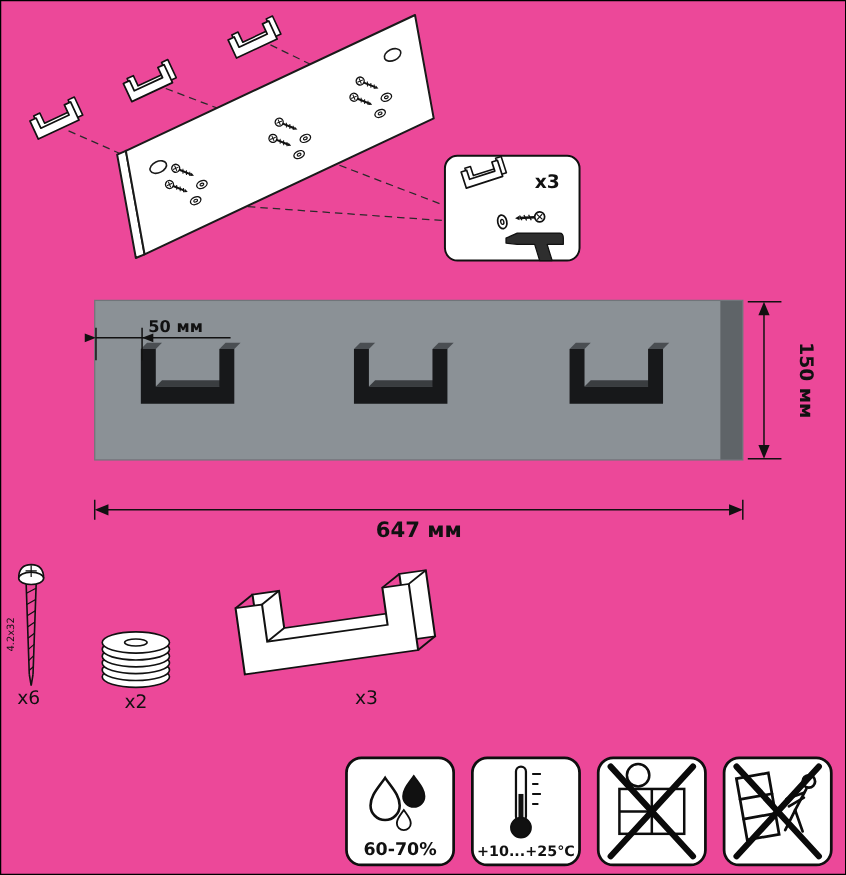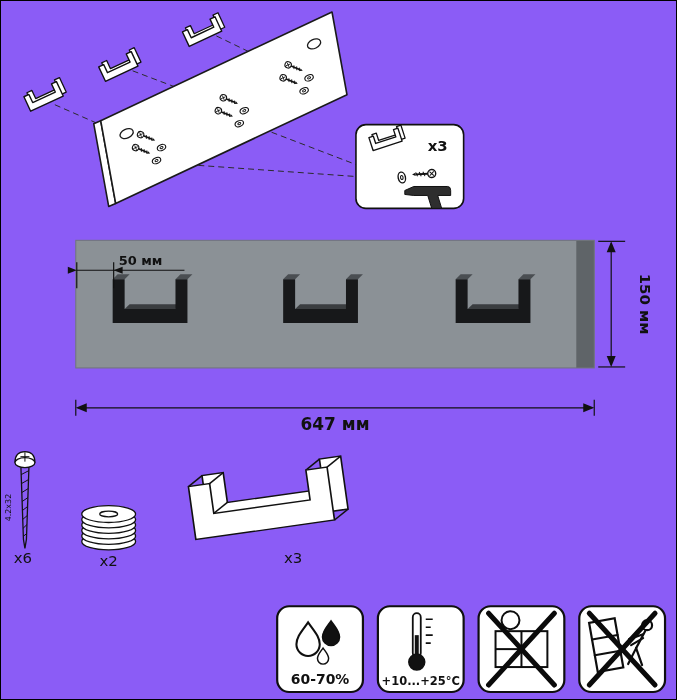--- a/index.html
+++ b/index.html
@@ -1,20 +1,20 @@
 <!DOCTYPE html>
 <html><head>
 <meta charset="utf-8">
 <style>
   * { margin:0; padding:0; box-sizing:border-box; }
   html,body { background:#fff; }
   body { width:677px; height:700px; font-family:"DejaVu Sans", sans-serif; }
   .page {
     position:relative; width:677px; height:700px;
-    border:1px solid #000; background:#8b5cf6; overflow:hidden;
+    border:1px solid #000; background:#ec4899; overflow:hidden;
   }
   svg { display:block; font-family:"DejaVu Sans", sans-serif; }
   text { fill:#111; }
   .dim { font-weight:bold; }
 </style>
 </head>
 <body>
 
 <div class="page">
 <svg width="675" height="698" viewBox="0 0 677 700">

